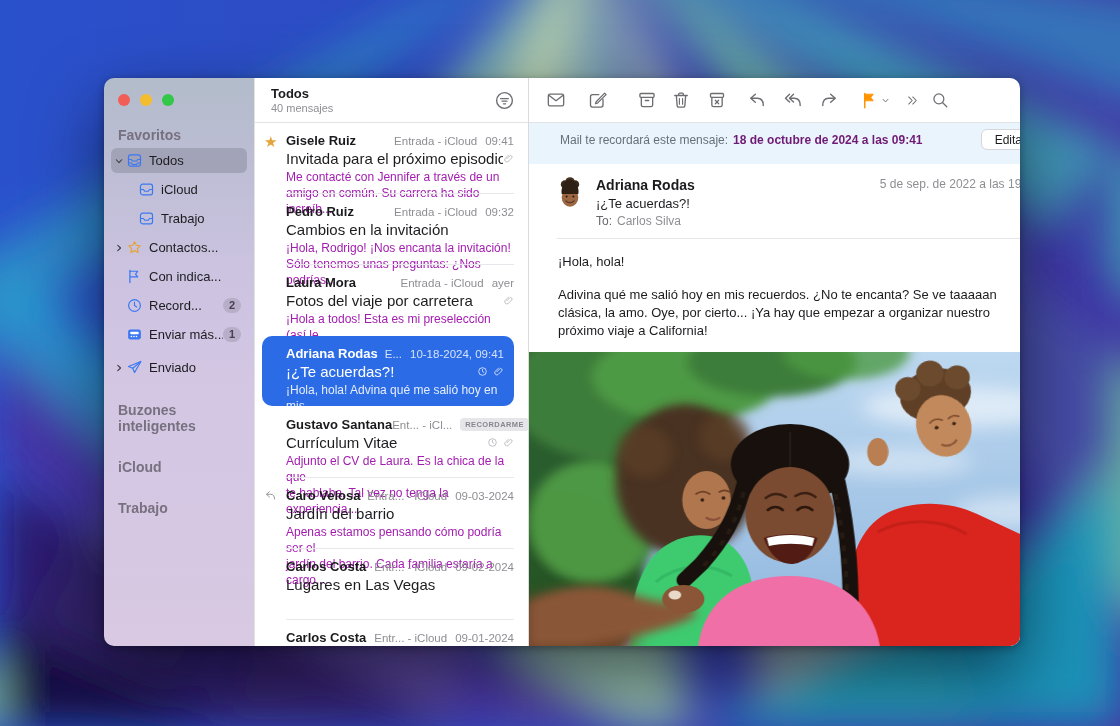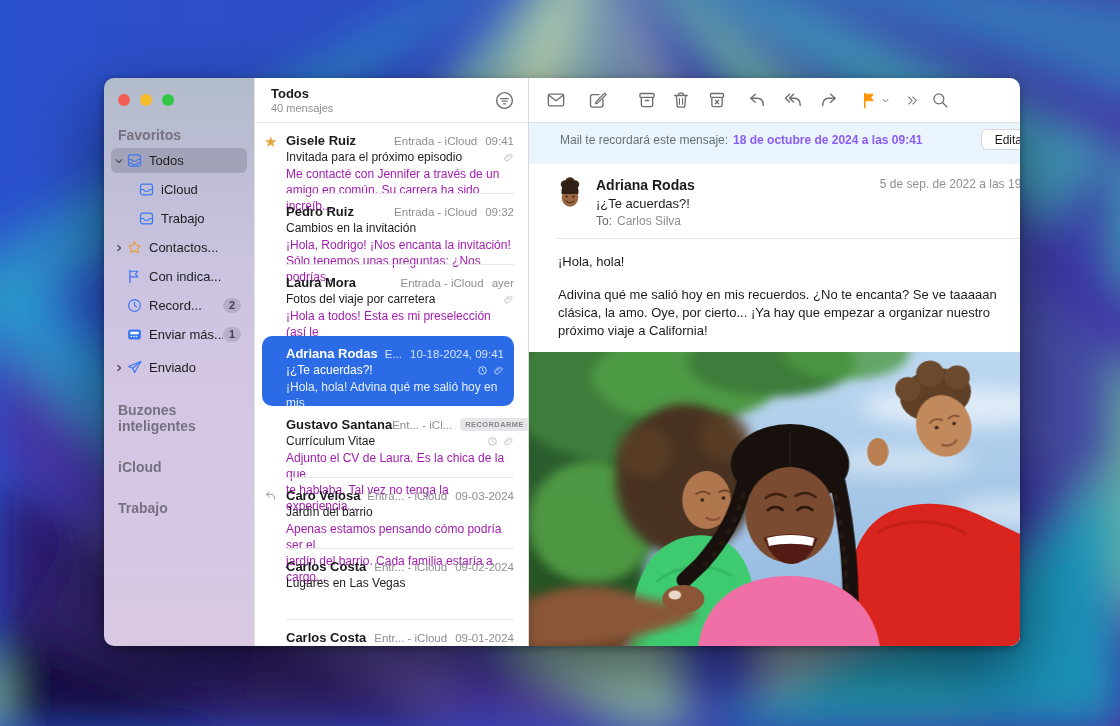--- a/index.html
+++ b/index.html
@@ -33,40 +33,40 @@
   .list-sub{font-size:11px;color:#8e8e93;margin-top:1px;}
   .filter-btn{position:absolute;right:12px;top:11px;width:22px;height:22px;border:none;background:none;padding:0;color:#6d6d72;}
   .rows{position:relative;flex:1;overflow:hidden;}
   .row{height:71px;box-sizing:border-box;padding:10px 14px 0 31px;position:relative;}
   .row.divider::after{content:"";position:absolute;left:31px;right:14px;bottom:0;border-bottom:1px solid #e8e8ec;}
   .row .l1{display:flex;align-items:baseline;}
   .row .sender{font-size:13px;font-weight:700;color:#1a1a1d;margin-right:auto;white-space:nowrap;}
   .row .meta{font-size:11.5px;color:#8e8e93;white-space:nowrap;text-align:right;}
   .row .time{font-size:11.5px;color:#8e8e93;margin-left:8px;white-space:nowrap;}
   .row .l2{display:flex;align-items:center;margin-top:2px;}
-  .row .subject{font-size:12px;color:#1d1d20;white-space:nowrap;overflow:hidden;}
+  .row .subject{font-size:15px;color:#1d1d20;white-space:nowrap;overflow:hidden;}
   .row .l2 .ricons{margin-left:auto;display:flex;gap:5px;color:#aeaeb4;}
   .row .preview{margin-top:2px;font-size:12px;line-height:16px;color:#a21caf;}
   .lead{position:absolute;left:9px;top:11px;}
   .row.selected{height:70px;margin:0 14px 1px 7px;padding:10px 10px 0 24px;background:#2b6ce6;border-radius:10px;}
   .row.selected .sender,.row.selected .subject{color:#fff;}
   .row.selected .meta,.row.selected .time{color:rgba(255,255,255,.8);}
   .row.selected .preview{color:rgba(255,255,255,.88);}
   .row.selected .l2 .ricons{color:rgba(255,255,255,.9);}
   .rem-badge{margin-left:8px;background:#e6e6ea;color:#86868c;font-size:7.5px;font-weight:700;letter-spacing:.4px;border-radius:4px;padding:2px 5px;align-self:center;white-space:nowrap;}
   .icon11 svg{width:11px;height:11px;}
   
   .mail{flex:1;background:#fff;border-left:1px solid #d9d9de;display:flex;flex-direction:column;position:relative;}
   .mtoolbar{height:45px;box-sizing:border-box;border-bottom:1px solid #e3e3e7;display:flex;align-items:center;}
   .tb{height:26px;border:none;background:none;padding:0;display:flex;align-items:center;justify-content:center;color:#6d6d72;}
   .tb svg{width:20px;height:20px;}
   .tb.small svg{width:13px;height:13px;}
   .banner{height:33px;flex:0 0 33px;background:#e9f4fc;display:flex;align-items:center;padding:0 10px 8px 31px;}
   .banner .pref{font-size:12px;color:#66707a;white-space:nowrap;}
-  .banner .bdate{font-size:12px;font-weight:700;color:#8b5cf6;margin-left:5px;white-space:nowrap;}
+  .banner .bdate{font-size:12px;font-weight:700;color:#701a75;margin-left:5px;white-space:nowrap;}
   .edit-btn{margin-left:auto;background:#fff;border:1px solid #d6d6db;border-radius:6px;font-size:12px;color:#1b1b1e;padding:2px 13px;height:21px;font-family:inherit;}
   .mhead{display:flex;padding:13px 12px 10px 24px;}
   .avatar{width:34px;height:34px;flex:0 0 34px;margin-right:9px;}
   .hmid{flex:1;min-width:0;}
   .hname{font-size:14px;font-weight:700;color:#1b1b1e;}
   .hsubj{font-size:13px;color:#1d1d20;margin-top:3px;}
   .hto{font-size:12px;margin-top:3px;}
   .hto .tl{color:#66666c;}
   .hto .tn{color:#8e8e93;margin-left:5px;}
   .hright{text-align:right;color:#8e8e93;}

